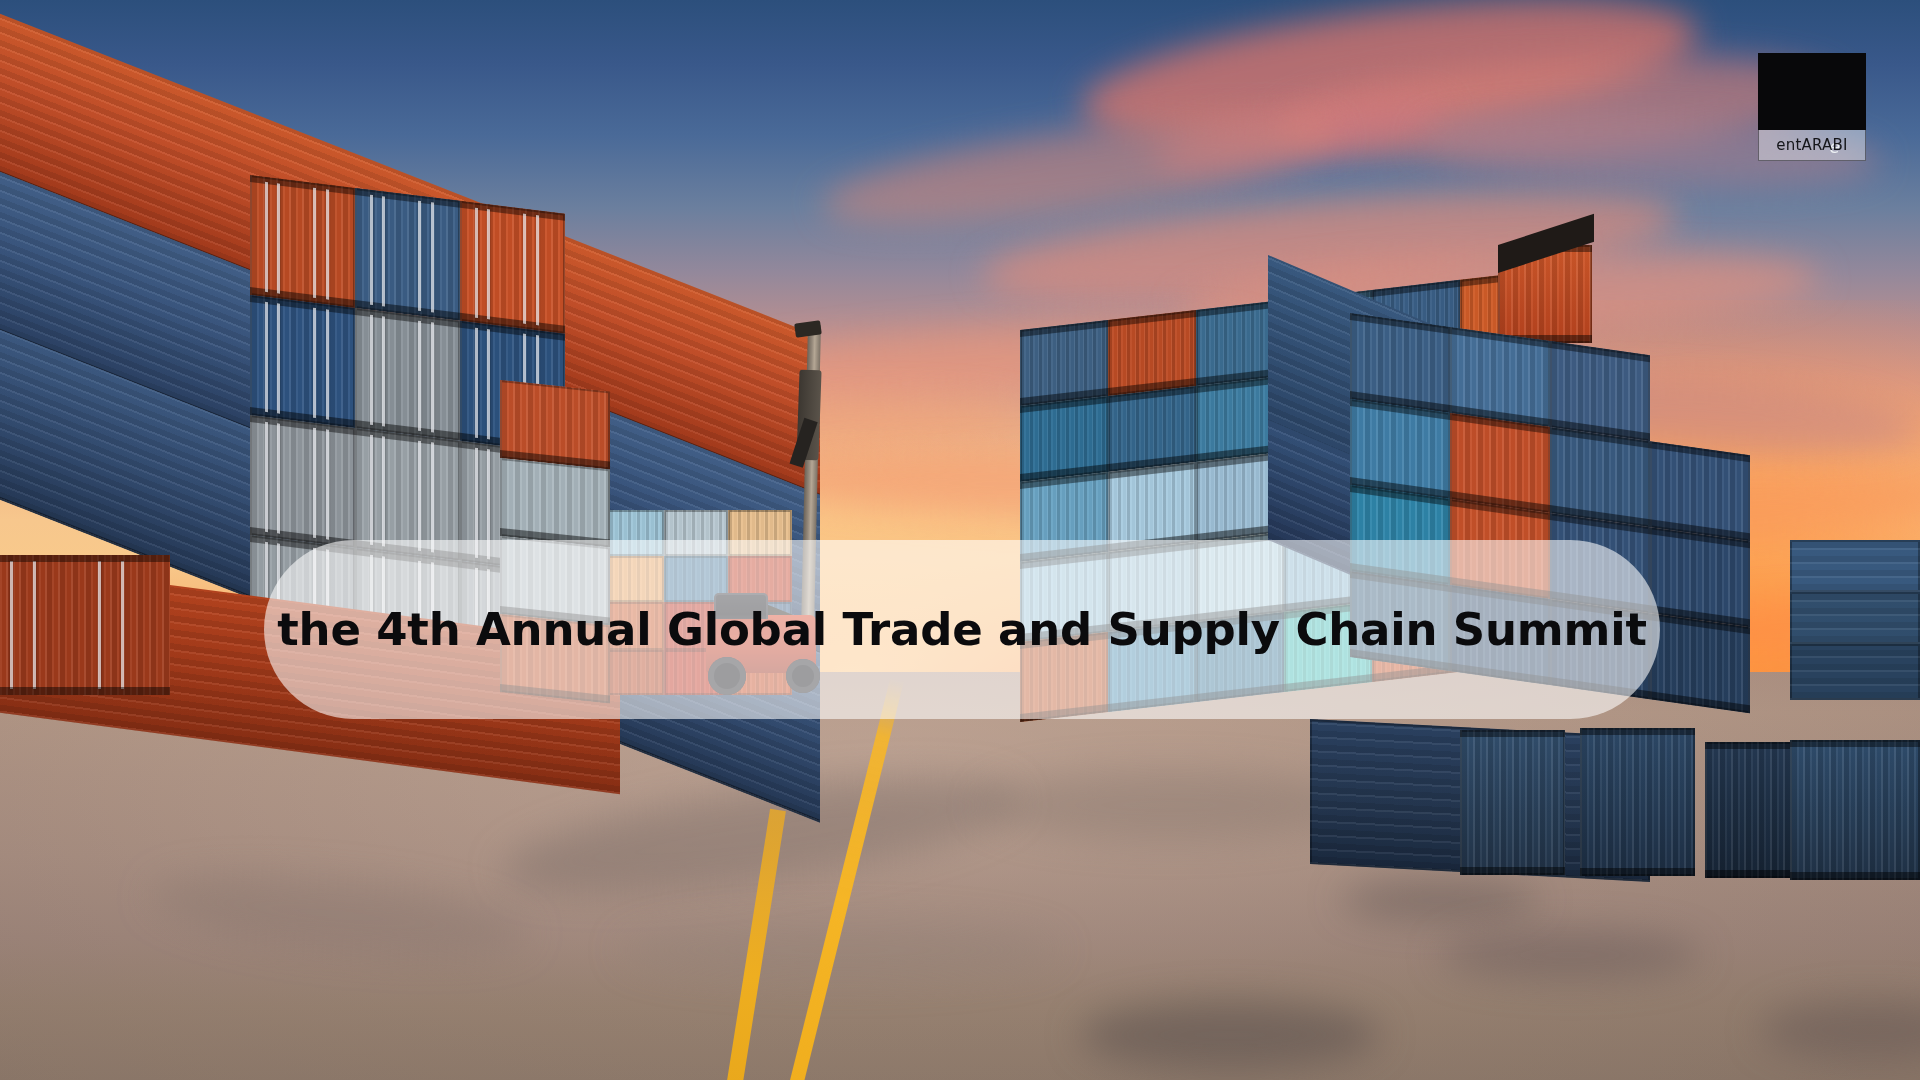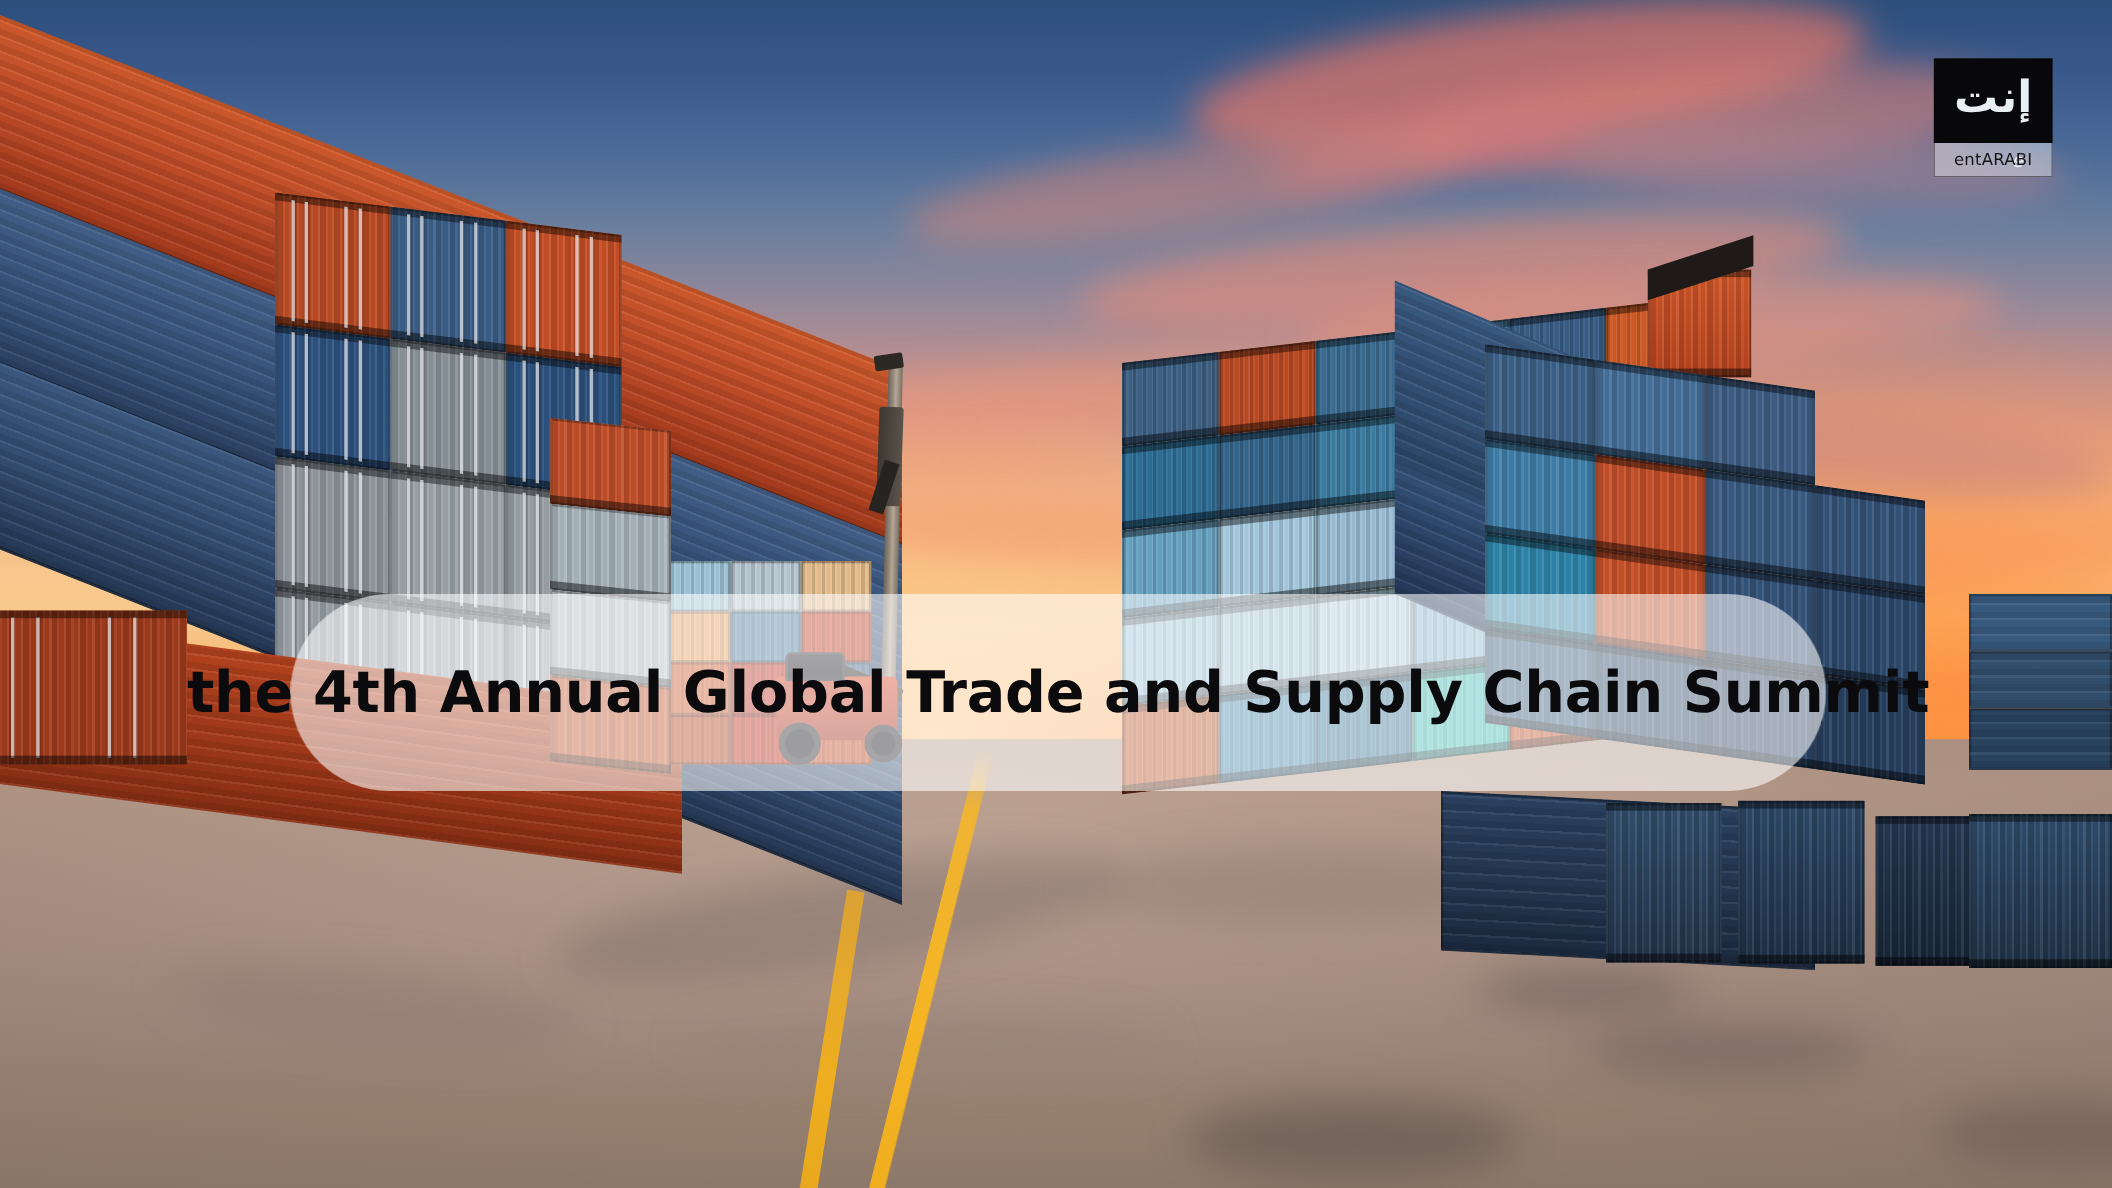--- a/index.html
+++ b/index.html
@@ -147,21 +147,21 @@
     backdrop-filter: blur(0px);
   }
   .banner-title {
     position:absolute;
     left:264px; top:540px;
     width:1396px; height:179px;
     display:flex; align-items:center; justify-content:center;
     color:#0b0b0d;
     font-family:"DejaVu Sans", sans-serif;
     font-weight:700;
-    font-size:52px;
+    font-size:45px;
     letter-spacing:-0.2px;
     white-space:nowrap;
   }
 
   
   .logo-wrap { position:absolute; left:1758px; top:53px; width:108px; height:108px; }
   .logo-box {
     position:absolute; left:0; top:0; width:108px; height:77px;
     background:#08080a;
   }
@@ -802,18 +802,17 @@
     <div class="cab-s2"></div>
     <div class="wheel w1"></div>
     <div class="wheel w2"></div>
   </div>
 
   <div class="banner"></div>
   <div class="banner-title">the 4th Annual Global Trade and Supply Chain Summit</div>
 
   <div class="logo-wrap">
     <div class="logo-box"></div>
-    <div class="logo-ar">إنت</div>
     <div class="logo-e">e</div>
     <div class="logo-sub">entARABI</div>
   </div>
 
 </div>
 
 </body></html>

